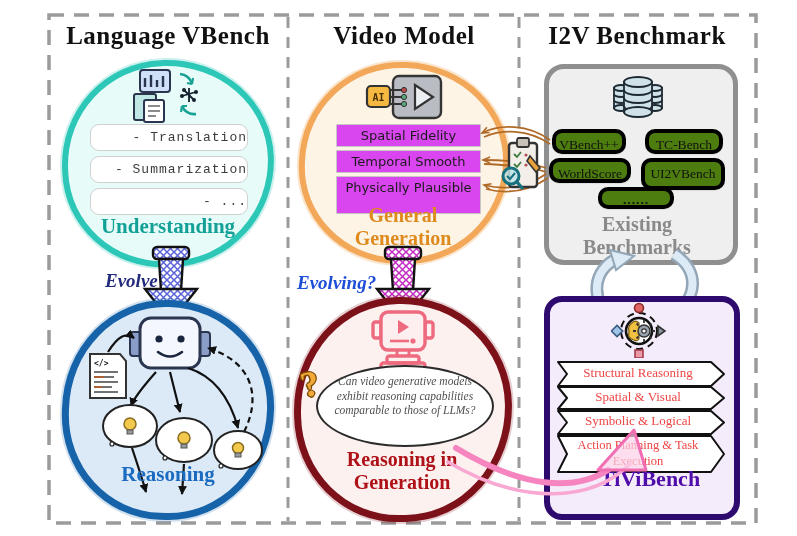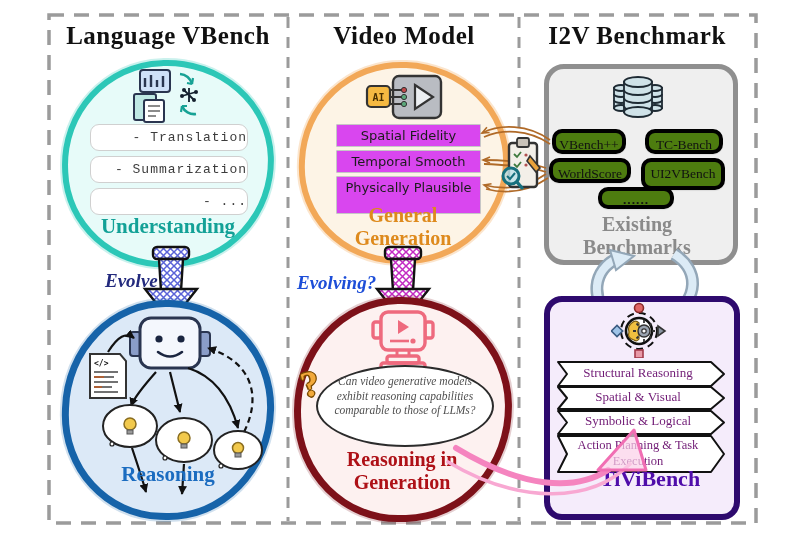--- a/index.html
+++ b/index.html
@@ -19,21 +19,21 @@
            font-family:"Liberation Mono","DejaVu Sans Mono",monospace;font-size:13px;
            color:#3c3c3c;letter-spacing:1px;line-height:25px;padding-left:9px;text-align:right;}
   .qualBox{background:#d946ef;border:1.5px solid #c6c6c6;border-radius:1px;
            font-family:"DejaVu Sans",sans-serif;font-size:13px;color:#1c1c1c;
            text-align:center;line-height:21px;}
   .benchBox{background:#4d7c0f;border:4px solid #000000;border-radius:10px;
             font-family:"Liberation Serif",serif;font-size:13.5px;color:#111;
             text-align:center;line-height:24px;box-shadow:0 1px 1px rgba(0,0,0,0.08);}
   .bigLabel{font-family:"Liberation Serif",serif;font-weight:bold;text-align:center;line-height:1.15;}
   .italLabel{font-family:"Liberation Serif",serif;font-weight:bold;font-style:italic;}
-  .bannerText{font-family:"Liberation Serif",serif;color:#701a75;text-align:center;}
+  .bannerText{font-family:"Liberation Serif",serif;color:#ef4444;text-align:center;}
   .bubble{background:#fff;border:2px solid #2b2b2b;border-radius:50%;}
   .bubbleText{font-family:"Liberation Serif",serif;font-style:italic;font-size:11.5px;
               color:#4f4f4f;text-align:center;line-height:1.28;}
   .qmark{font-family:"Liberation Serif",serif;font-weight:bold;font-size:36px;color:#f2a93b;
          transform:rotate(-14deg);
          text-shadow:1.4px 0 0 #7a4a00,-1.4px 0 0 #7a4a00,0 1.4px 0 #7a4a00,0 -1.4px 0 #7a4a00;}
 </style>
 </head>
 <body>
 

